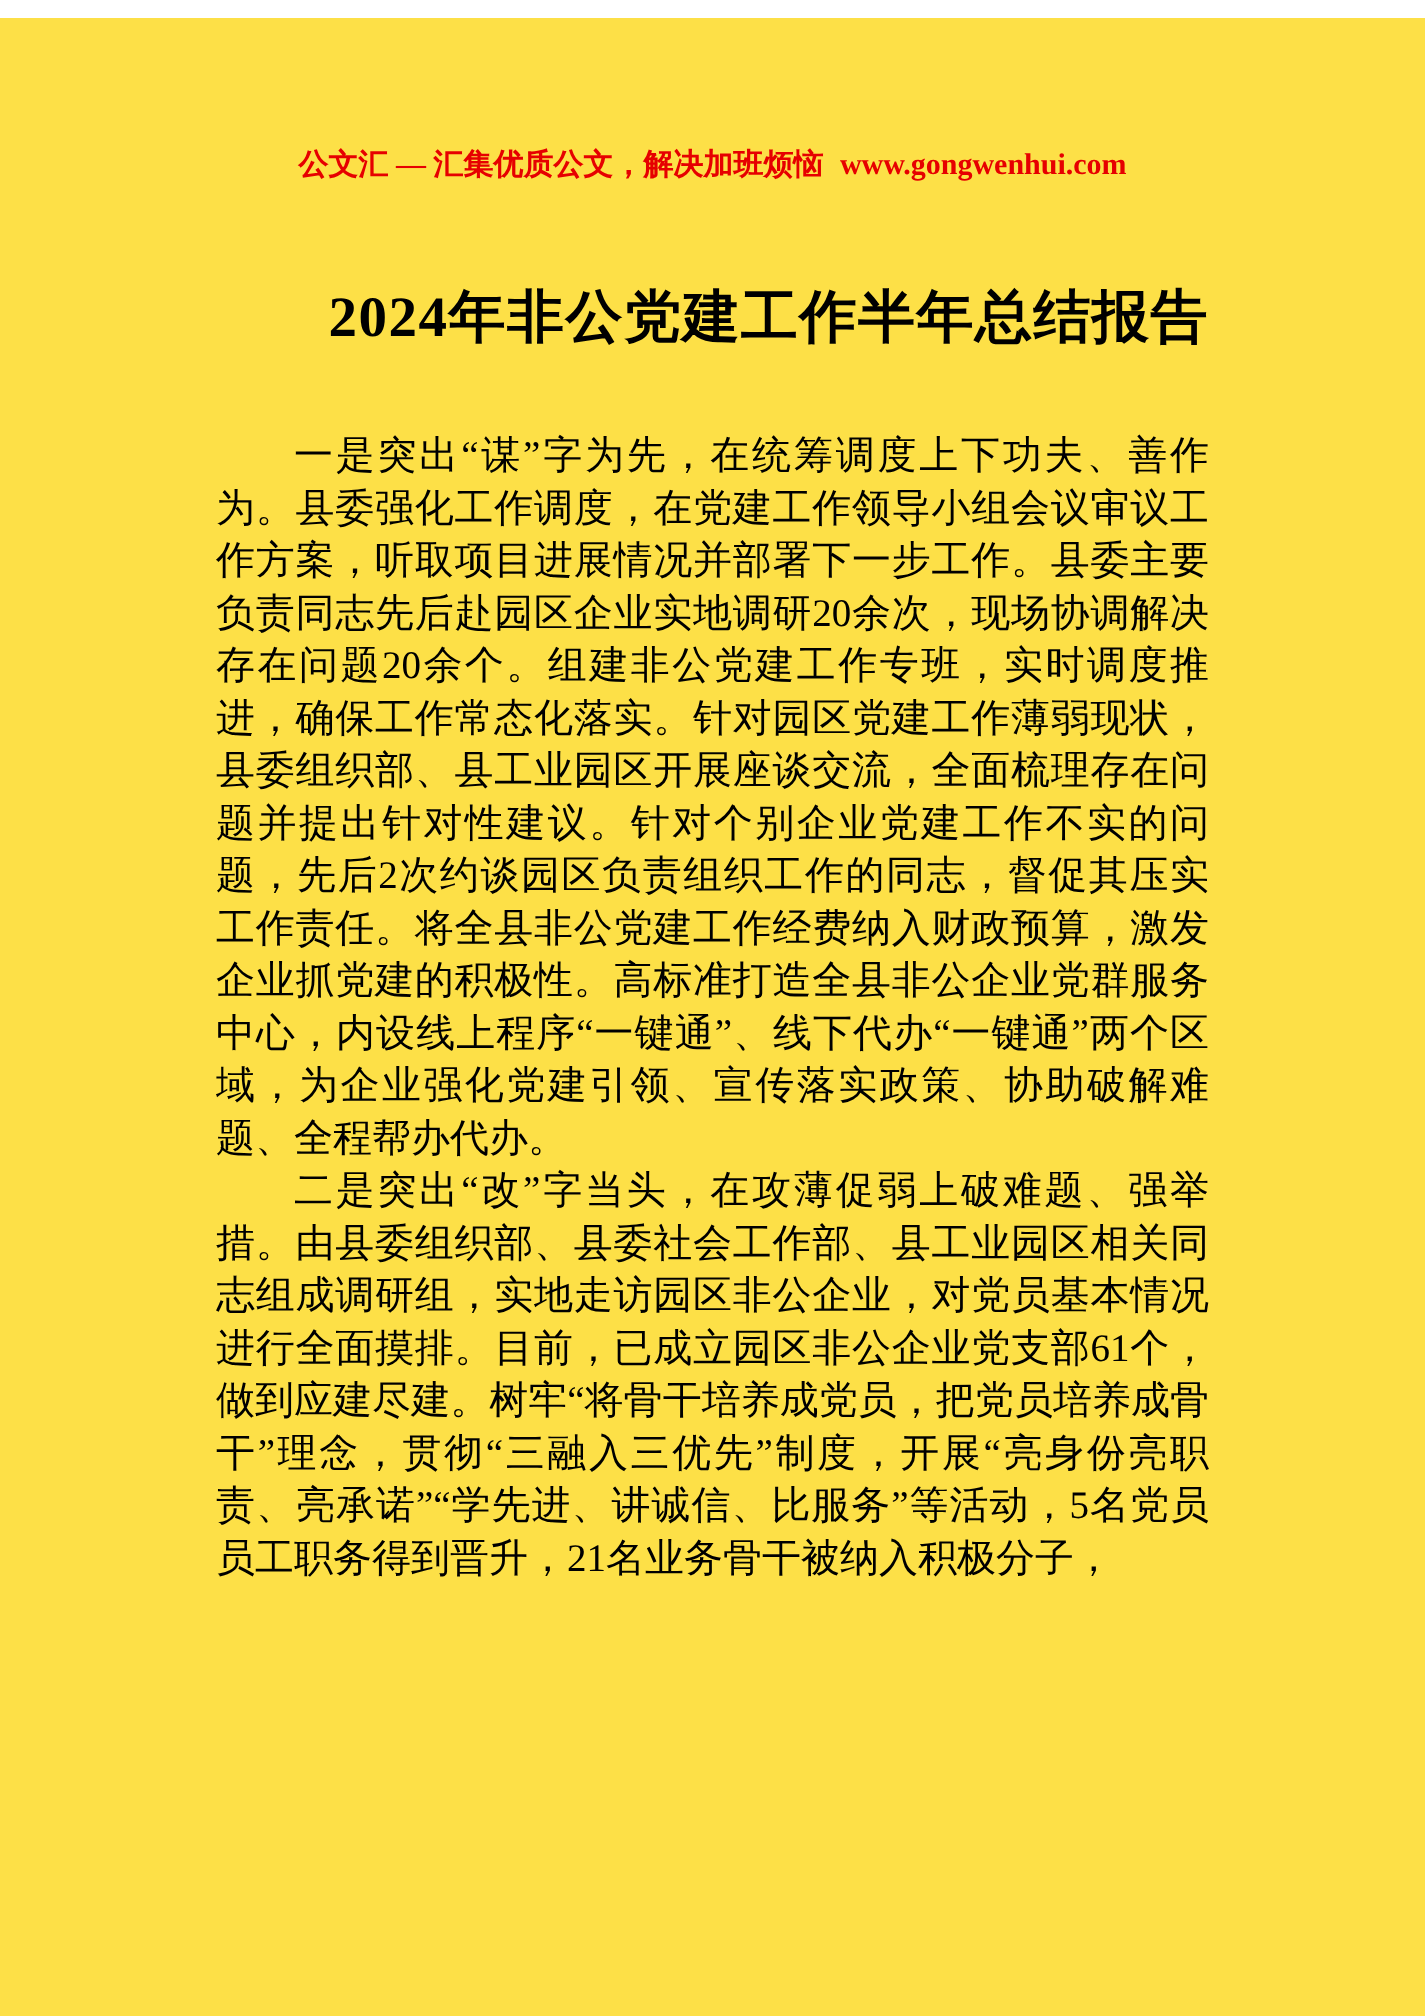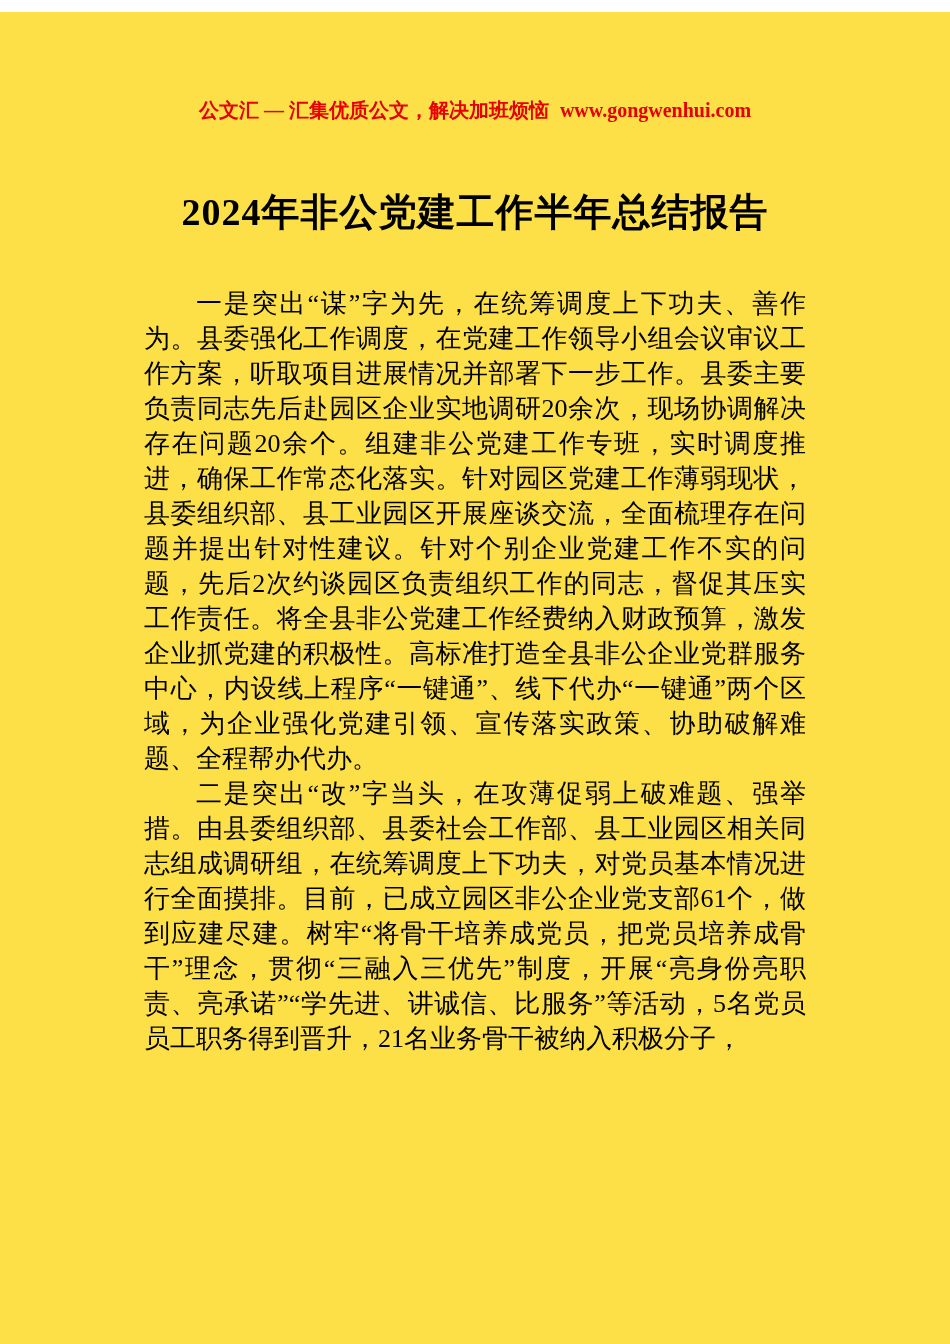--- a/index.html
+++ b/index.html
@@ -25,21 +25,21 @@
     line-height: 24px;
     font-weight: 700;
     color: #e60000;
     white-space: nowrap;
   }
   .site-header .site-url {
     margin-left: 6px;
   }
   .doc-title {
     margin: 66px 0 0 0;
-    text-align: center;
+    text-align: right;
     font-size: 38px;
     line-height: 48px;
     font-weight: 700;
     letter-spacing: 1px;
   }
   .doc-body {
     margin-top: 50px;
     font-size: 26px;
     line-height: 35px;
     text-align: justify;
@@ -58,16 +58,16 @@
 
   <div class="site-header" style="color: rgb(230, 0, 0);">
     <span class="site-tagline">公文汇 — 汇集优质公文，解决加班烦恼</span>
     <span class="site-url">www.gongwenhui.com</span>
   </div>
 
   <h1 class="doc-title">2024年非公党建工作半年总结报告</h1>
 
   <div class="doc-body" style="color: rgb(0, 0, 0);">
     <p>一是突出“谋”字为先，在统筹调度上下功夫、善作为。县委强化工作调度，在党建工作领导小组会议审议工作方案，听取项目进展情况并部署下一步工作。县委主要负责同志先后赴园区企业实地调研20余次，现场协调解决存在问题20余个。组建非公党建工作专班，实时调度推进，确保工作常态化落实。针对园区党建工作薄弱现状，县委组织部、县工业园区开展座谈交流，全面梳理存在问题并提出针对性建议。针对个别企业党建工作不实的问题，先后2次约谈园区负责组织工作的同志，督促其压实工作责任。将全县非公党建工作经费纳入财政预算，激发企业抓党建的积极性。高标准打造全县非公企业党群服务中心，内设线上程序“一键通”、线下代办“一键通”两个区域，为企业强化党建引领、宣传落实政策、协助破解难题、全程帮办代办。</p>
-    <p>二是突出“改”字当头，在攻薄促弱上破难题、强举措。由县委组织部、县委社会工作部、县工业园区相关同志组成调研组，在统筹调度上下功夫，对党员基本情况进行全面摸排。目前，已成立园区非公企业党支部61个，做到应建尽建。树牢“将骨干培养成党员，把党员培养成骨干”理念，贯彻“三融入三优先”制度，开展“亮身份亮职责、亮承诺”“学先进、讲诚信、比服务”等活动，5名党员员工职务得到晋升，21名业务骨干被纳入积极分子，</p>
+    <p>二是突出“改”字当头，在攻薄促弱上破难题、强举措。由县委组织部、县委社会工作部、县工业园区相关同志组成调研组，实地走访园区非公企业，对党员基本情况进行全面摸排。目前，已成立园区非公企业党支部61个，做到应建尽建。树牢“将骨干培养成党员，把党员培养成骨干”理念，贯彻“三融入三优先”制度，开展“亮身份亮职责、亮承诺”“学先进、讲诚信、比服务”等活动，5名党员员工职务得到晋升，21名业务骨干被纳入积极分子，</p>
   </div>
 
 </div>
 
 </body></html>

